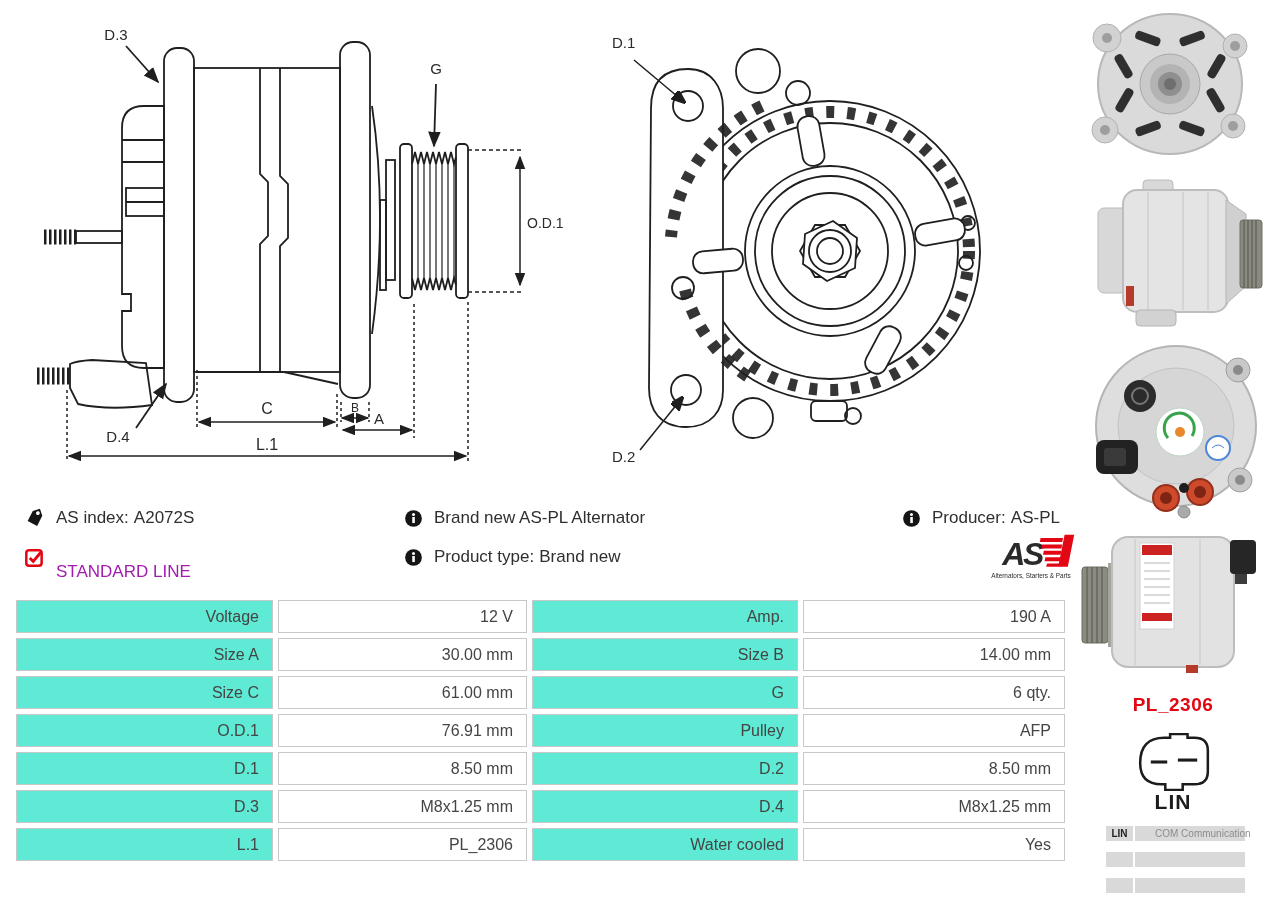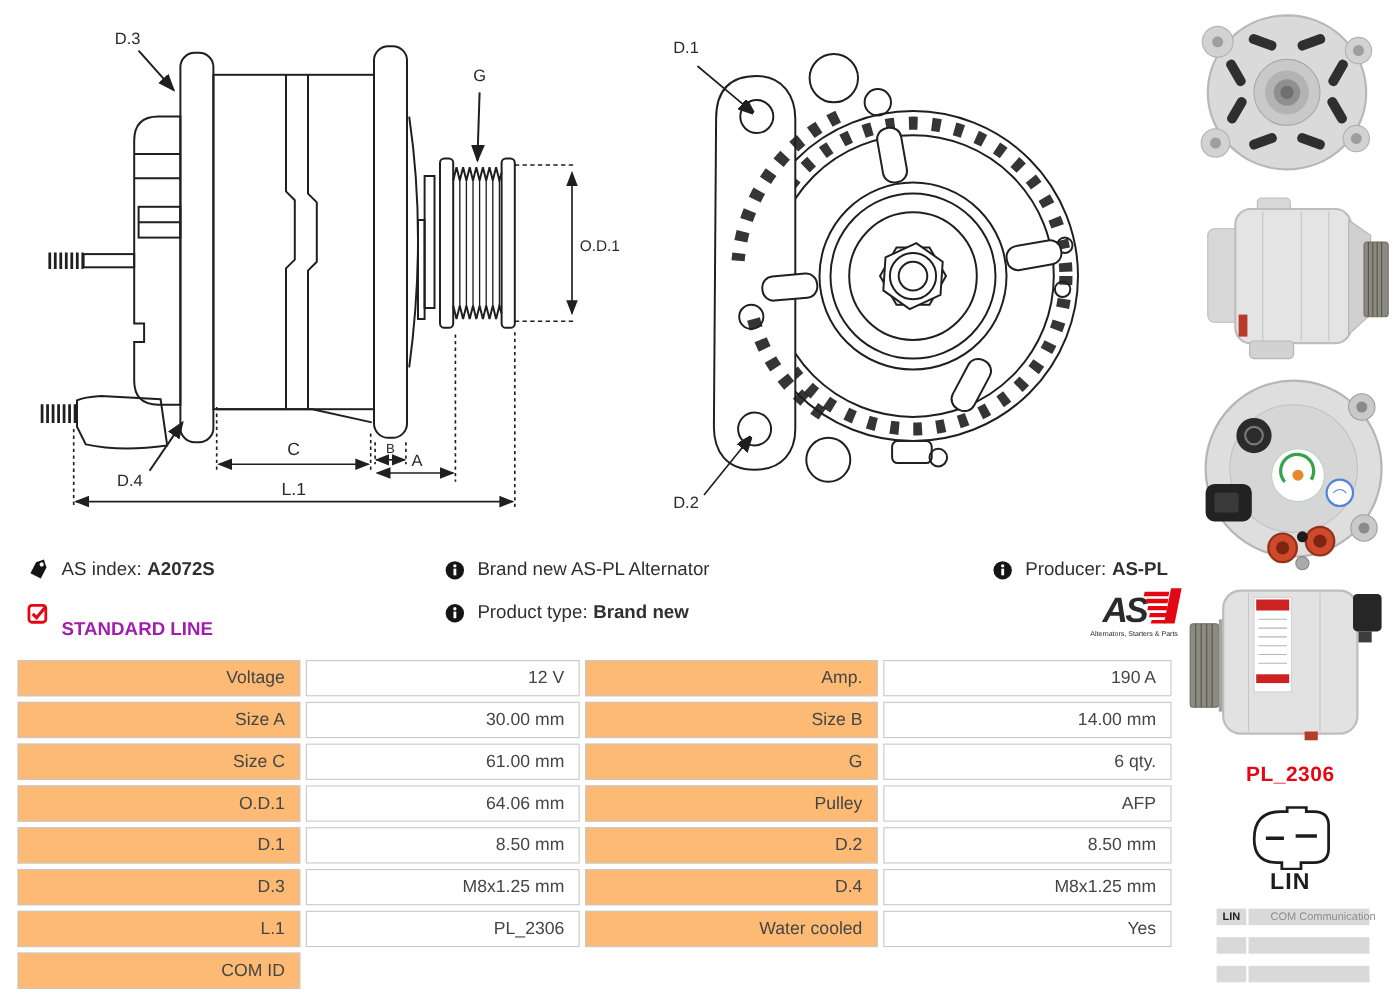--- a/index.html
+++ b/index.html
@@ -3,28 +3,28 @@
 <meta charset="utf-8">
 <style>
   html,body{margin:0;padding:0;background:#fff;}
   .page{position:relative;width:1267px;height:914px;background:#fff;overflow:hidden;
         font-family:"Liberation Sans",sans-serif;color:#2f2f2f;}
   .abs{position:absolute;}
   svg text{font-family:"Liberation Sans",sans-serif;fill:#2a2a2a;}
   
   .info-row{position:absolute;display:flex;align-items:center;height:24px;gap:11px;font-size:17px;color:#2f2f2f;}
   .info-row .lbl{margin-right:.30em;}
-  .bold{font-weight:bold;}
+  .bold{font-weight:normal;}
   .red{color:#a21caf;margin-top:29px;}
   
   .spec{position:absolute;left:16px;top:600px;display:grid;
         grid-template-columns:257px 249px 266px 262px;grid-auto-rows:33px;gap:5px;}
   .spec div{border:1px solid #c8c8c8;line-height:31px;font-size:16px;color:#454545;
             text-align:right;padding-right:13px;box-sizing:border-box;background:#fff;}
-  .spec .cl{background:#fdba74;}
+  .spec .cl{background:#5eead4;}
   
   .plug-code{position:absolute;left:1100px;top:694px;width:146px;text-align:center;
              font-size:19px;font-weight:bold;color:#e30613;letter-spacing:.5px;}
   .plug-type{position:absolute;left:1100px;top:790px;width:146px;text-align:center;
              font-size:21px;font-weight:bold;color:#1c1c1c;letter-spacing:1px;}
   
   .com{position:absolute;left:1106px;top:826px;}
   .com .row{display:flex;gap:2px;margin-bottom:11px;}
   .com .k{width:27px;height:15px;background:#d9d9d9;font-size:10px;font-weight:bold;
           color:#222;text-align:center;line-height:15px;}
@@ -339,40 +339,39 @@
     <div class="cv">30.00 mm</div>
     <div class="cl">Size B</div>
     <div class="cv">14.00 mm</div>
 
     <div class="cl">Size C</div>
     <div class="cv">61.00 mm</div>
     <div class="cl">G</div>
     <div class="cv">6 qty.</div>
 
     <div class="cl">O.D.1</div>
-    <div class="cv">64.06 mm</div>
+    <div class="cv">76.91 mm</div>
     <div class="cl">Pulley</div>
     <div class="cv">AFP</div>
 
     <div class="cl">D.1</div>
     <div class="cv">8.50 mm</div>
     <div class="cl">D.2</div>
     <div class="cv">8.50 mm</div>
 
     <div class="cl">D.3</div>
     <div class="cv">M8x1.25 mm</div>
     <div class="cl">D.4</div>
     <div class="cv">M8x1.25 mm</div>
 
     <div class="cl">L.1</div>
     <div class="cv">PL_2306</div>
 
     <div class="cl">Water cooled</div>
     <div class="cv">Yes</div>
-    <div class="cl">COM ID</div>
   </div>
 
   <div class="plug-code">PL_2306</div>
 
   <svg class="abs" style="left:1134px;top:733px" width="80" height="58" viewBox="0 0 80 60">
     <g stroke="#1c1c1c" stroke-width="2.6" fill="none">
       <path d="M30,5 H36 V1 H54 V5 H61 Q75,5 75,18 V40 Q75,53 61,53 H49 V59 H31 V53 H27 Q5,53 5,31 Q5,5 30,5 Z"></path>
       <line x1="16" y1="30" x2="33" y2="30" stroke-width="3.2"></line>
       <line x1="44" y1="28" x2="64" y2="28" stroke-width="3.2"></line>
     </g>

